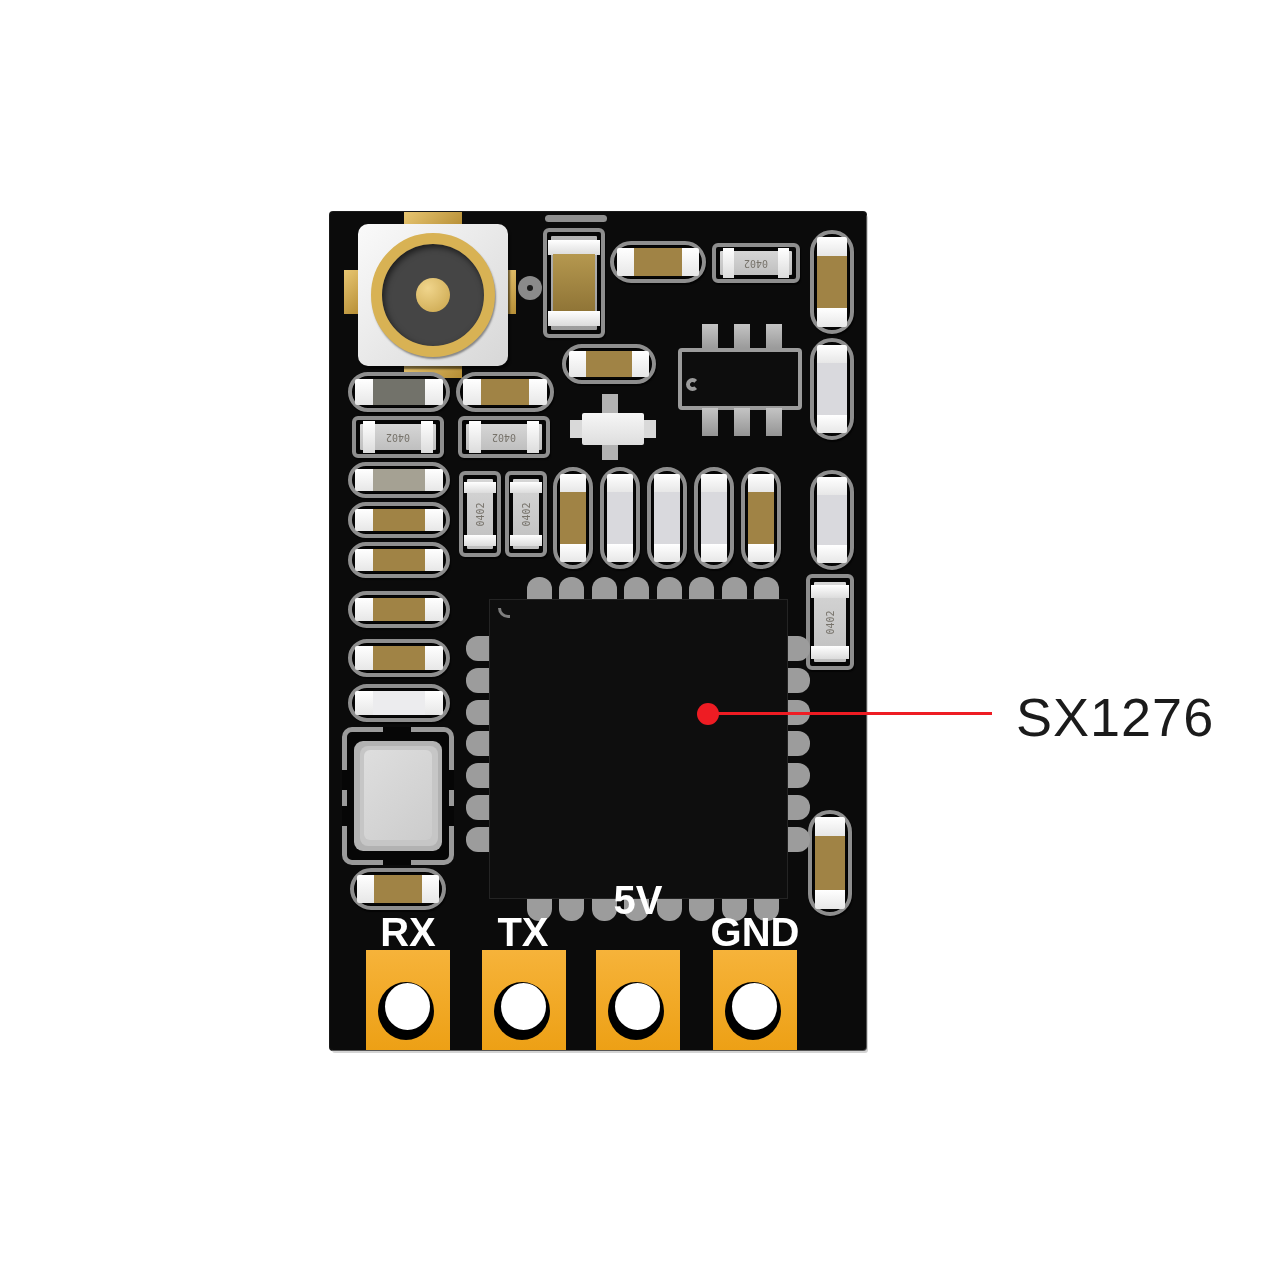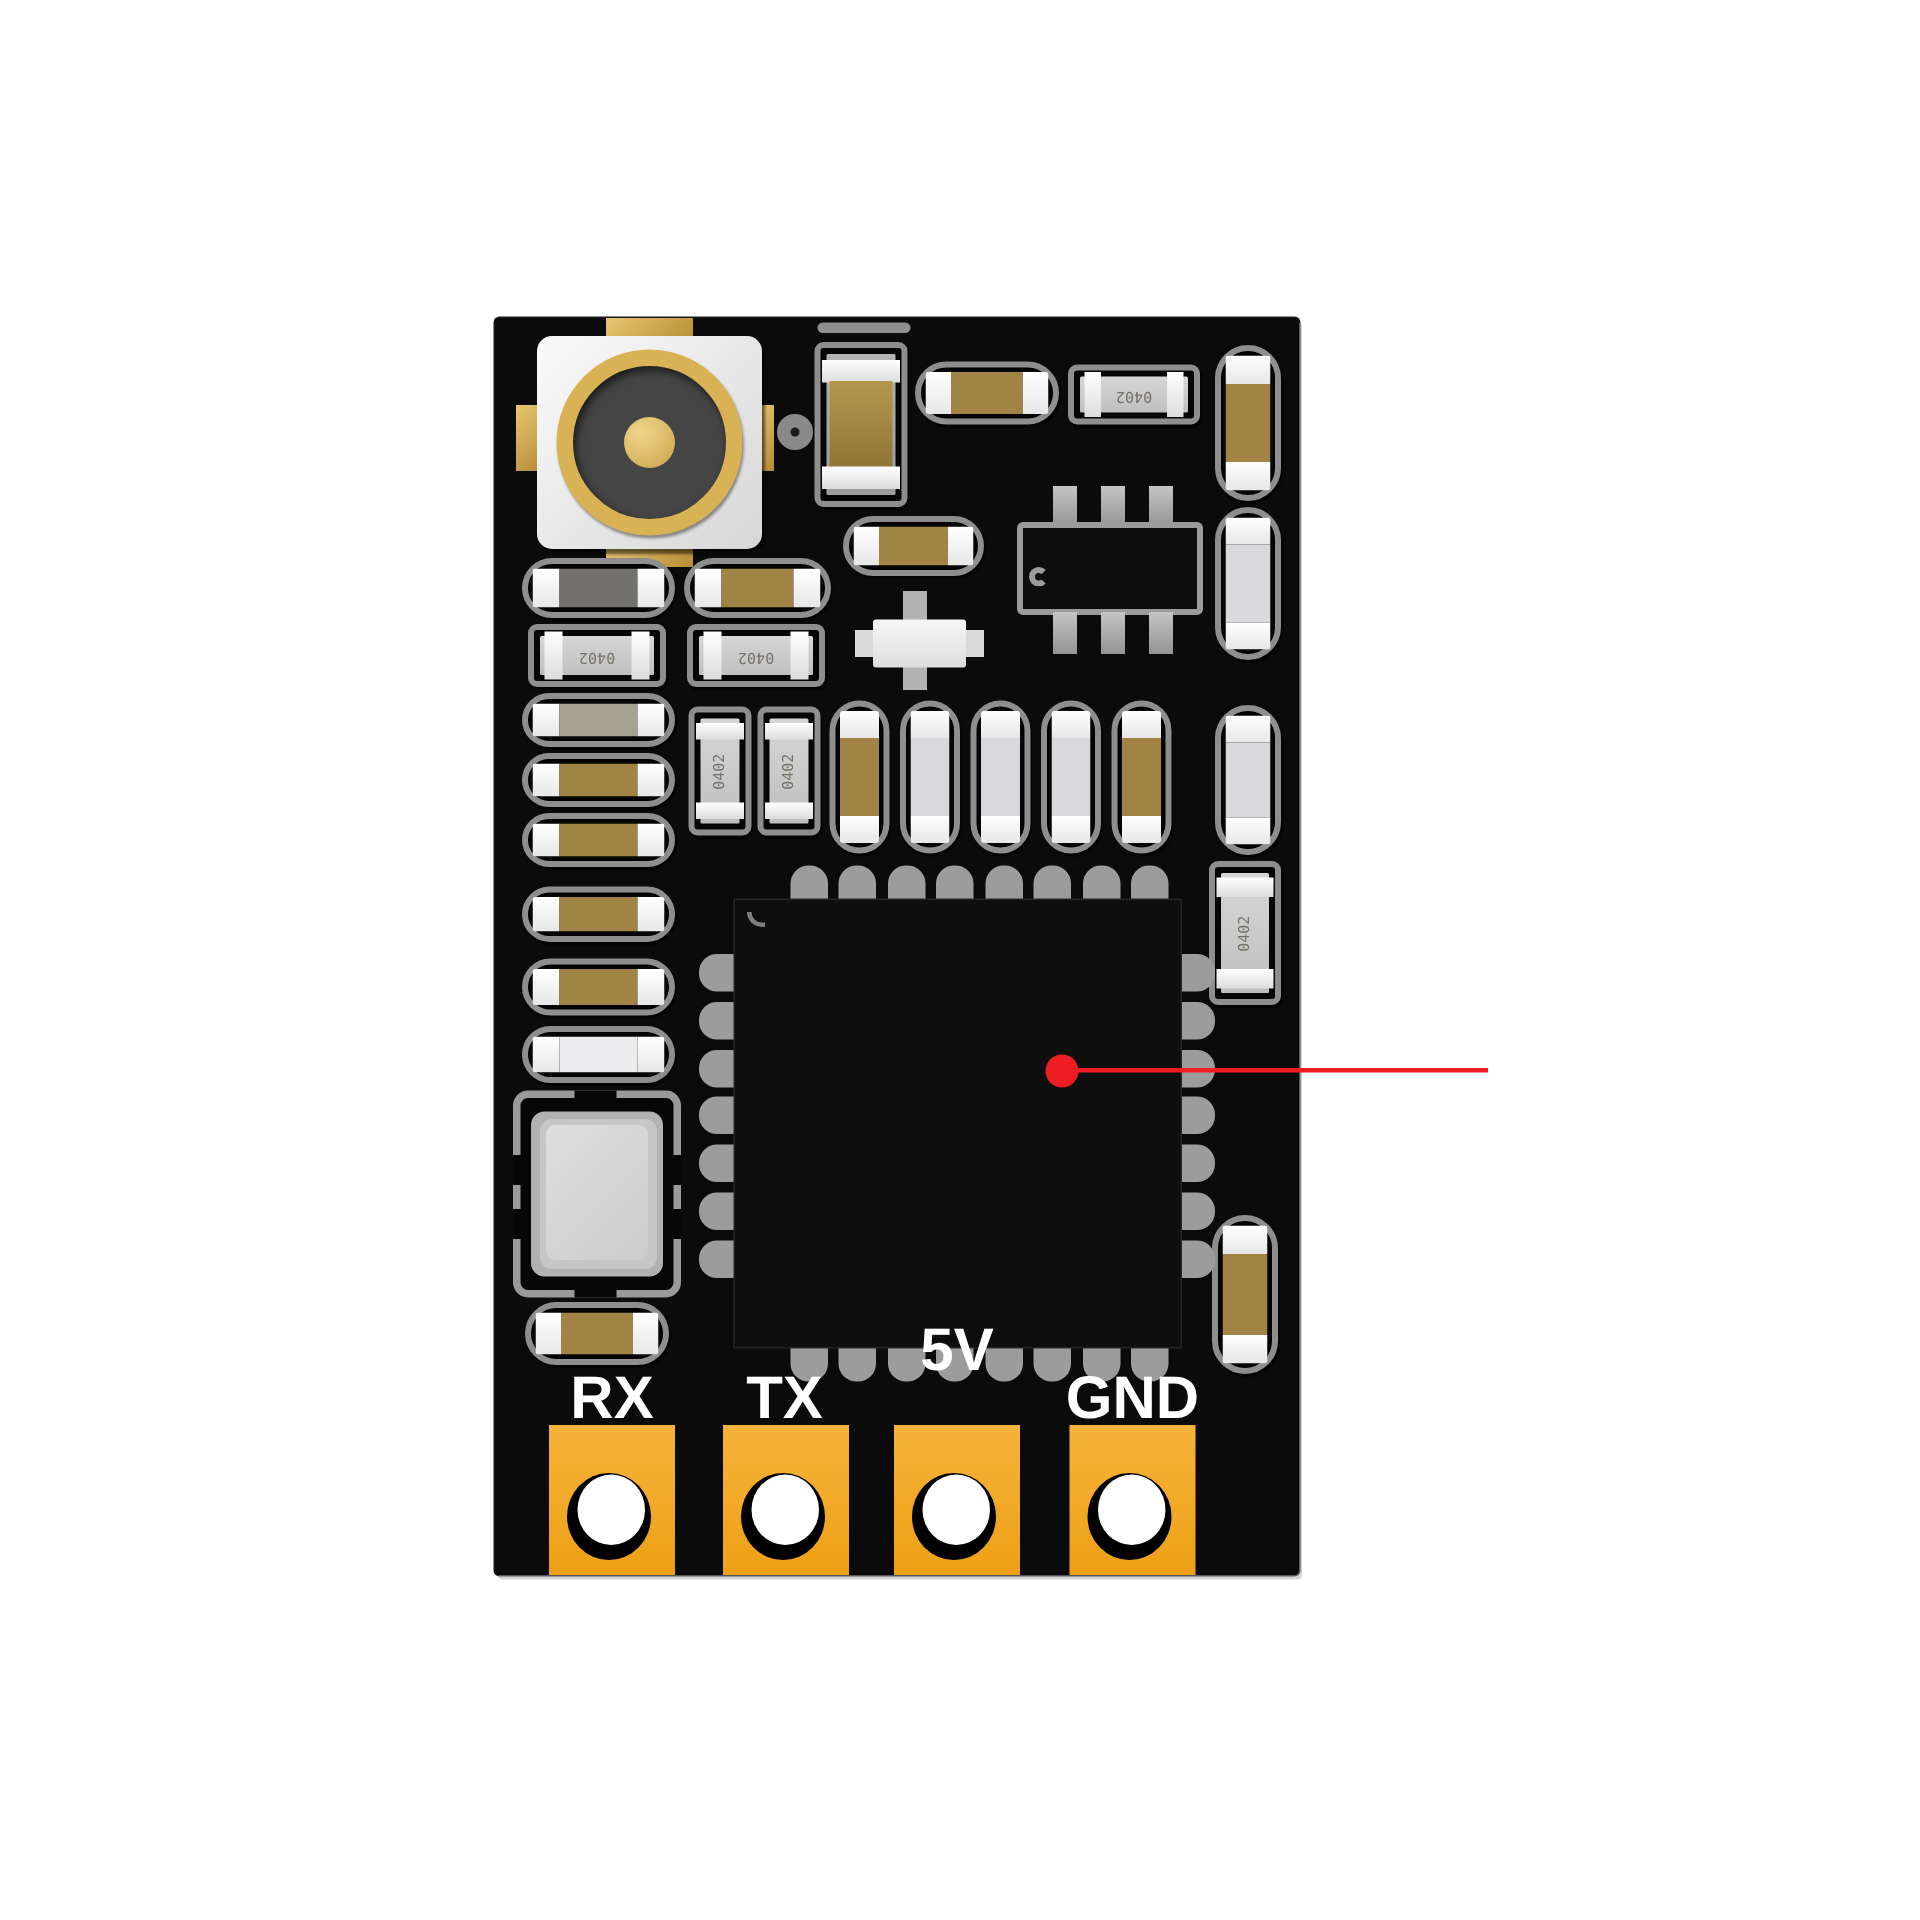--- a/index.html
+++ b/index.html
@@ -350,14 +350,15 @@
     </div>
     <div class="ypad abs" style="left:383px;top:738px;width:84px;height:100px;">
       <div class="holeB abs" style="left:12px;top:32px;width:56px;height:58px;"></div>
       <div class="holeW abs" style="left:19px;top:33px;width:45px;height:47px;"></div>
     </div>
 
   </div>
 
   <div class="abs" style="left:697px;top:703px;width:22px;height:22px;border-radius:50%;background:#ee1c23;"></div>
   <div class="abs" style="left:708px;top:712px;width:284px;height:3px;background:#ee1c23;"></div>
+  <div id="anno-label" class="abs" style="left:1016px;top:686px;">SX1276</div>
 
 </div>
 
 </body></html>

